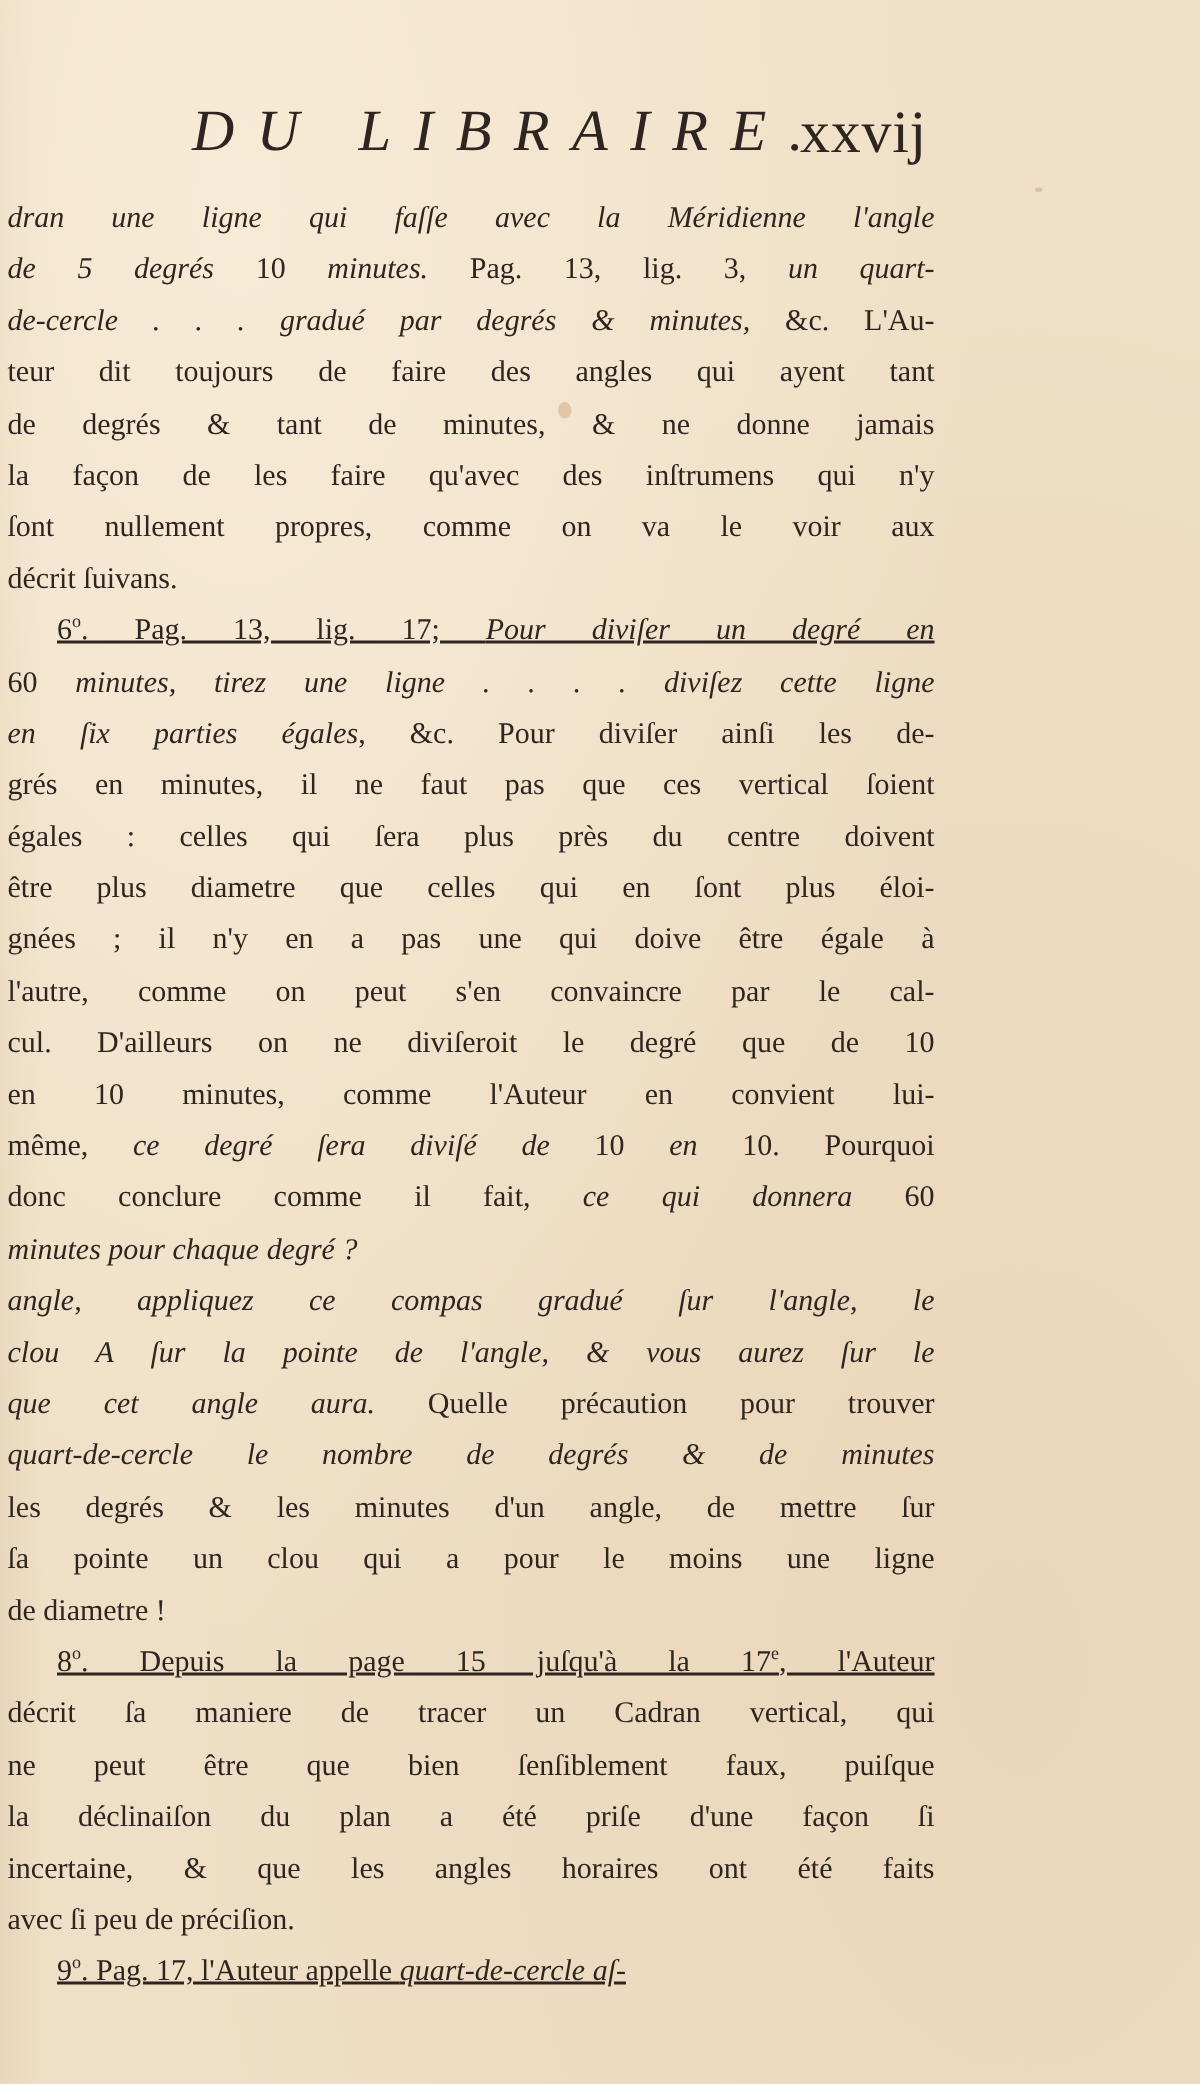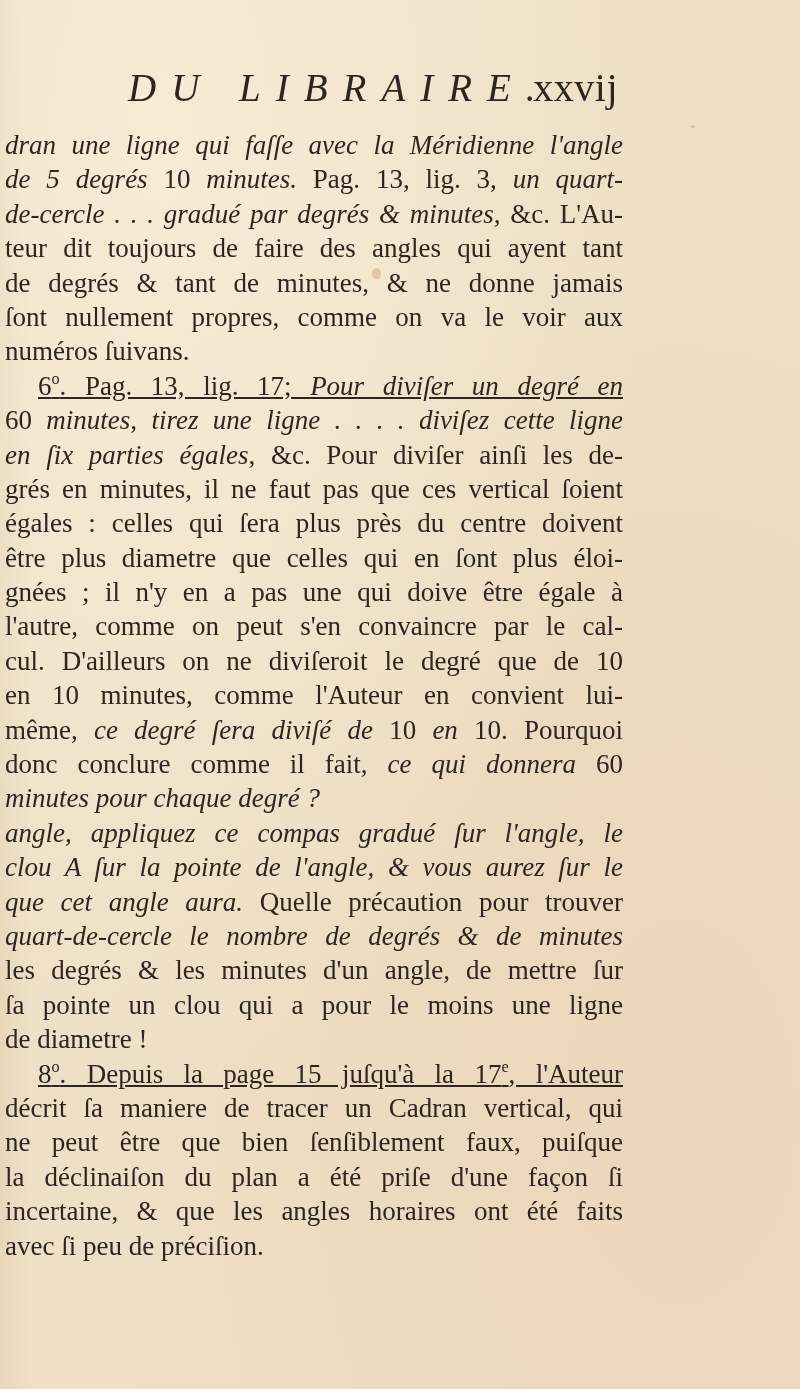--- a/index.html
+++ b/index.html
@@ -52,21 +52,21 @@
     .body-text {
       position: absolute;
       left: 5px;
       top: 128px;
       width: 618px;
     }
     .line {
       display: block;
       height: 34.4px;
       line-height: 34.4px;
-      font-size: 27px;
+      font-size: 20px;
       white-space: nowrap;
       text-align: justify;
       text-align-last: justify;
     }
     .line.last {
       text-align-last: left;
     }
     .line.indent {
       padding-left: 33px;
       text-decoration: underline;
@@ -96,22 +96,23 @@
     <span class="running-title">DU LIBRAIRE.</span>
     <span class="page-number">xxvij</span>
   </div>
 
   <div class="body-text" id="body-text">
       <span class="line"><span class="it">dran une ligne qui faſſe avec la Méridienne l'angle</span></span>
       <span class="line"><span class="it">de 5 degrés </span><span>10 </span><span class="it">minutes.</span><span> Pag. 13, lig. 3, </span><span class="it">un quart-</span></span>
       <span class="line"><span class="it">de-cercle . . . gradué par degrés &amp; minutes,</span><span> &amp;c. L'Au-</span></span>
       <span class="line"><span>teur dit toujours de faire des angles qui ayent tant</span></span>
       <span class="line"><span>de degrés &amp; tant de minutes, &amp; ne donne jamais</span></span>
+      <span class="line"><span>la façon de les faire qu'avec des inſtrumens qui n'y</span></span>
       <span class="line"><span>ſont nullement propres, comme on va le voir aux</span></span>
-      <span class="line last"><span>numéros ſuivans.</span></span>
+      <span class="line last"><span>décrit ſuivans.</span></span>
       <span class="line indent"><span>6</span><span class="sup">o</span><span>. Pag. 13, lig. 17; </span><span class="it">Pour diviſer un degré en</span></span>
       <span class="line"><span>60 </span><span class="it">minutes, tirez une ligne . . . . diviſez cette ligne</span></span>
       <span class="line"><span class="it">en ſix parties égales</span><span>, &amp;c. Pour diviſer ainſi les de-</span></span>
       <span class="line"><span>grés en minutes, il ne faut pas que ces vertical ſoient</span></span>
       <span class="line"><span>égales : celles qui ſera plus près du centre doivent</span></span>
       <span class="line"><span>être plus diametre que celles qui en ſont plus éloi-</span></span>
       <span class="line"><span>gnées ; il n'y en a pas une qui doive être égale à</span></span>
       <span class="line"><span>l'autre, comme on peut s'en convaincre par le cal-</span></span>
       <span class="line"><span>cul. D'ailleurs on ne diviſeroit le degré que de 10</span></span>
       <span class="line"><span>en 10 minutes, comme l'Auteur en convient lui-</span></span>
@@ -124,14 +125,15 @@
       <span class="line"><span class="it">quart-de-cercle le nombre de degrés &amp; de minutes</span></span>
       <span class="line"><span>les degrés &amp; les minutes d'un angle, de mettre ſur</span></span>
       <span class="line"><span>ſa pointe un clou qui a pour le moins une ligne</span></span>
       <span class="line last"><span>de diametre !</span></span>
       <span class="line indent"><span>8</span><span class="sup">o</span><span>. Depuis la page 15 juſqu'à la 17</span><span class="sup">e</span><span>, l'Auteur</span></span>
       <span class="line"><span>décrit ſa maniere de tracer un Cadran vertical, qui</span></span>
       <span class="line"><span>ne peut être que bien ſenſiblement faux, puiſque</span></span>
       <span class="line"><span>la déclinaiſon du plan a été priſe d'une façon ſi</span></span>
       <span class="line"><span>incertaine, &amp; que les angles horaires ont été faits</span></span>
       <span class="line last"><span>avec ſi peu de préciſion.</span></span>
+      <span class="line indent last"><span>9</span><span class="sup">o</span><span>. Pag. 17, l'Auteur appelle </span><span class="it">quart-de-cercle aſ-</span></span>
     </div>
 </div>
 
 </body></html>

